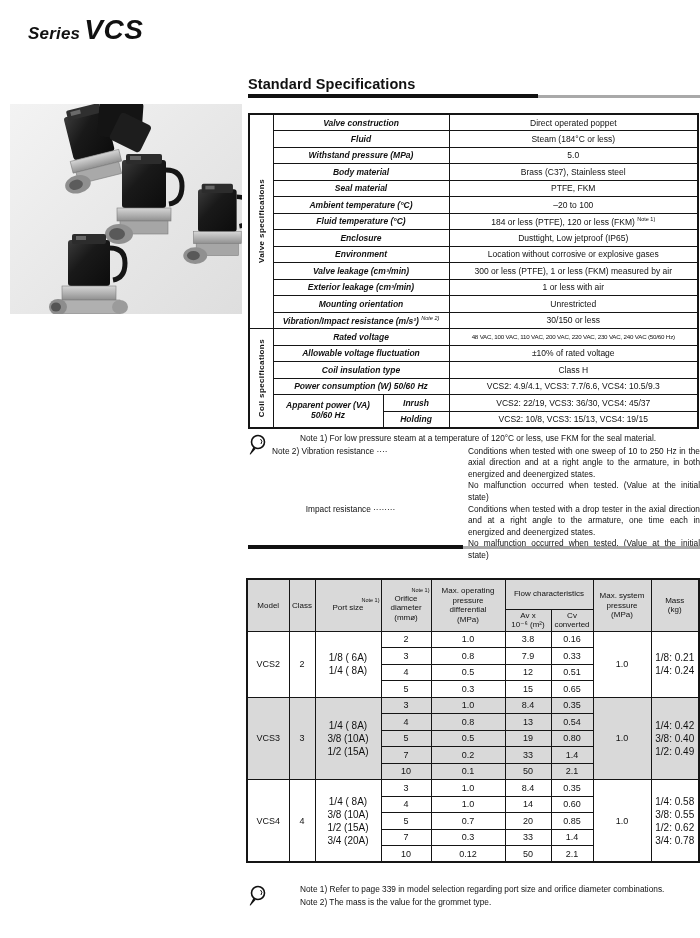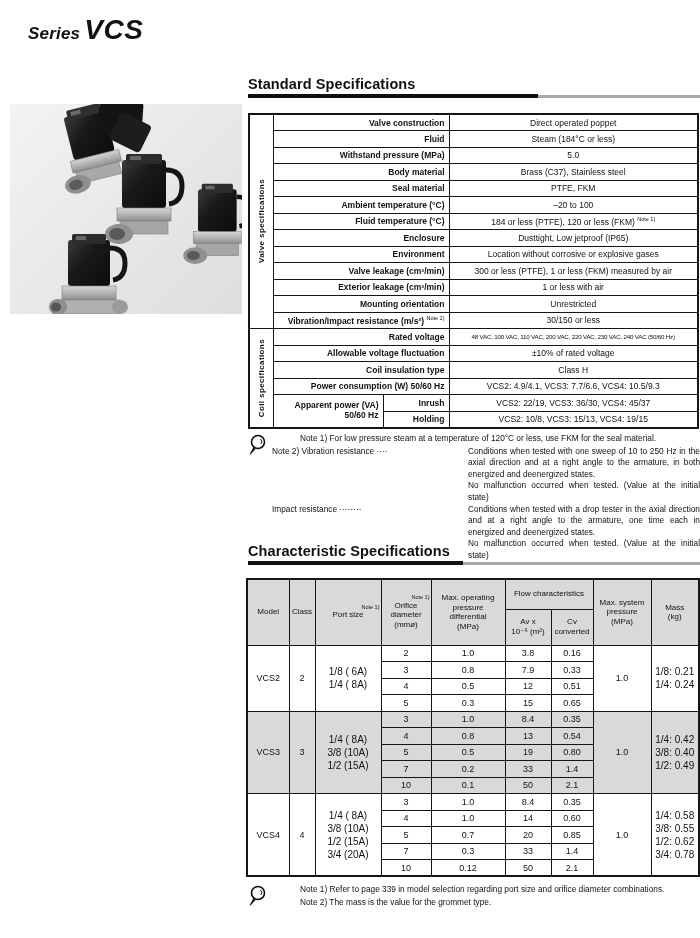--- a/index.html
+++ b/index.html
@@ -23,46 +23,46 @@
   .sec-rule .gray  { position:absolute; right:0; top:1px; height:3px; background:#a9a9a9; }
 
   
   table { border-collapse:collapse; table-layout:fixed; }
   td, th { border:1px solid #151515; overflow:hidden; }
   .shade { background:#d9d9d9; }
 
   
   #std-table { width:449px; border:2px solid #151515; }
   #std-table td { height:16.5px; font-size:8.5px; padding:0 4px; }
-  #std-table td.lbl { font-weight:bold; text-align:right; }
+  #std-table td.lbl { font-weight:bold; text-align:center;font-style:italic; }
   #std-table td.lbl.ap { white-space:pre-line; line-height:1.15; }
   #std-table td.val { text-align:center; font-weight:normal; padding:0 2px; }
   #std-table td.val.small { font-size:6.2px; letter-spacing:-.2px; white-space:nowrap; }
   #std-table td.vstrip { padding:0; text-align:center; vertical-align:middle; }
   .vtxt { writing-mode:vertical-rl; transform:rotate(180deg); font-size:8px; font-weight:bold; letter-spacing:.4px; margin:0 auto; white-space:nowrap; }
   .supnote { font-size:5.5px; vertical-align:super; font-weight:normal; white-space:nowrap; }
 
   
   .notes { width:452px; font-size:8.3px; line-height:1.4; }
   .notes .body { margin-left:24px; }
   .note-line { margin-bottom:1px;padding-left:28px; }
   .n2row { display:flex;gap:36px; }
   .n2l { width:160px; flex:0 0 160px; }
-  .n2l.right { text-align:left; padding-right:3px; }
+  .n2l.right { text-align:center; padding-right:3px; }
   .n2t { flex:1; text-align:justify; white-space:pre-line; }
   .mag { position:absolute; left:0; top:1px; }
 
   
   #char-table { width:452px; border:2px solid #151515; }
   #char-table th { font-weight:normal; font-size:8px; line-height:1.2; text-align:center; vertical-align:middle; padding:1px 1px; white-space:pre-line; }
   #char-table td { height:16.5px; font-size:9px; text-align:center; vertical-align:middle; padding:0 2px; }
   #char-table td.model { font-weight:normal;margin-left:12px; }
   #char-table td.port, #char-table td.mass { white-space:pre-line; line-height:1.3; font-size:10px; }
   .hsup { display:block; text-align:right; font-size:5.5px; line-height:1; margin-bottom:0; }
-  th.h1 { height:30px; } th.h2 { height:36px;margin-left:12px; }
+  th.h1 { height:30px; } th.h2 { height:22px;margin-left:12px; }
 </style>
 </head>
 <body>
 
 <div id="series-title" class="abs">
   <span class="s-label">Series</span><span class="s-model">VCS</span>
 </div>
 
 <div id="photo" class="abs">
   <svg width="232" height="210" viewBox="0 0 232 210">
@@ -245,21 +245,20 @@
     </div>
     <div class="n2row">
       <div class="n2l right">Impact resistance ········</div>
       <div class="n2t">Conditions when tested with a drop tester in the axial direction and at a right angle to the armature, one time each in energized and deenergized states.
 No malfunction occurred when tested. (Value at the initial state)</div>
     </div>
   </div>
 </div>
 
 <div class="abs sec" style="left:248px; top:543px;">
-  <div class="sec-h">Characteristic Specifications</div>
   <div class="sec-rule">
     <div class="black" style="width:215px;"></div>
       <div class="gray" style="width:237px;"></div>
   </div>
 </div>
 
 <table id="char-table" class="abs" style="left:246px; top:578px;">
   <colgroup>
     <col style="width:42px">
       <col style="width:26px">

